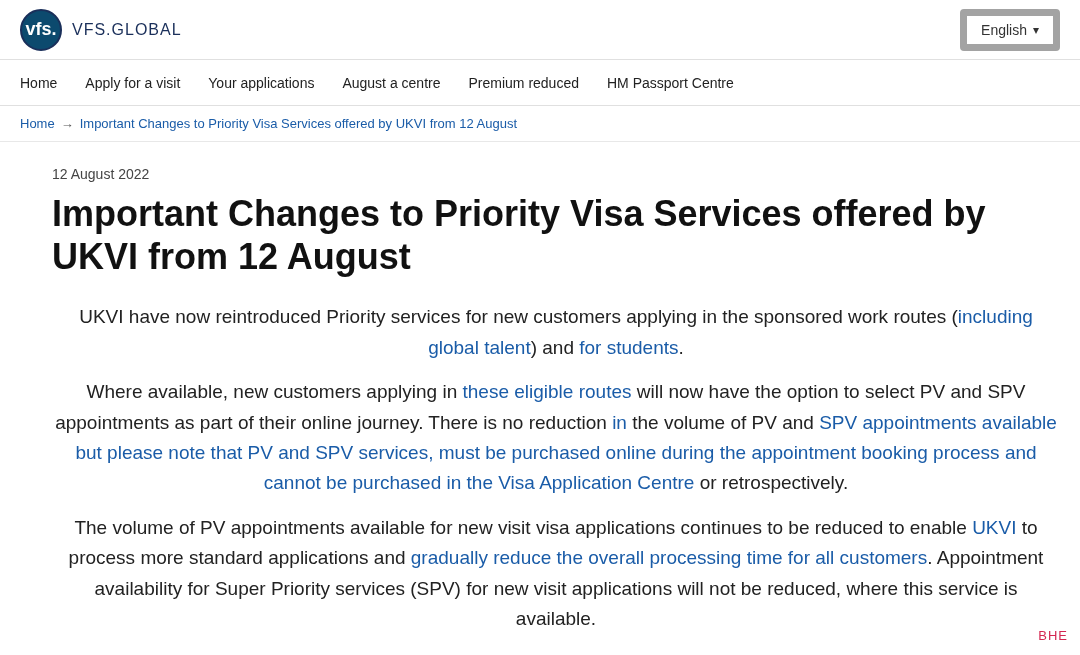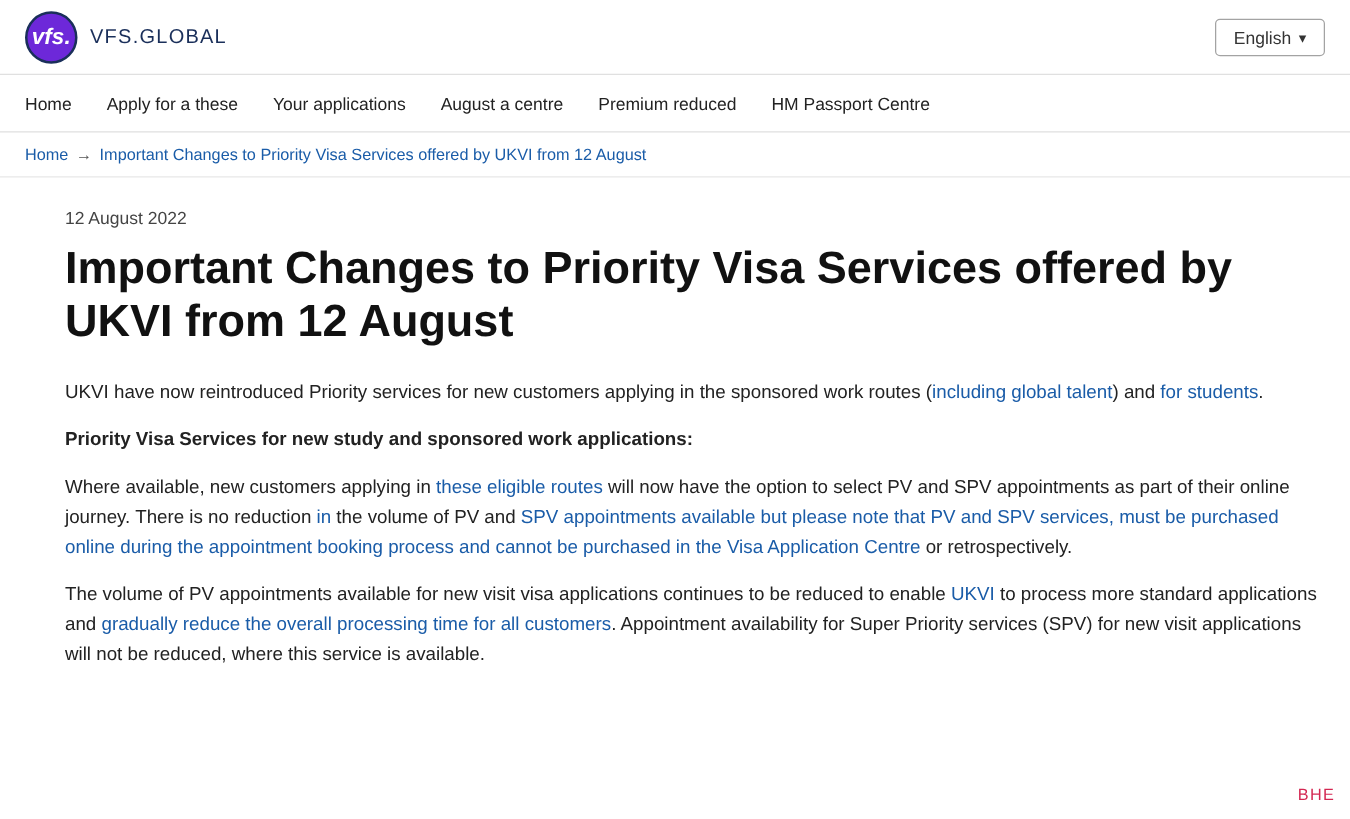--- a/index.html
+++ b/index.html
@@ -28,40 +28,39 @@
     .logo-area {
       display: flex;
       align-items: center;
       gap: 10px;
     }
 
     .logo-circle {
       width: 42px;
       height: 42px;
       border-radius: 50%;
-      background: #6d28d9;
+      background: #0c4a6e;
       display: flex;
       align-items: center;
       justify-content: center;
       color: #fff;
-      font-style: italic;
       font-weight: bold;
       font-size: 18px;
       border: 2px solid #1a2f5a;
     }
 
     .logo-text {
       font-size: 16px;
       font-weight: normal;
       color: #1a2f5a;
       letter-spacing: 1px;
     }
 
     .lang-btn {
-      border: 1px solid #a3a3a3;
+      border: 7px solid #a3a3a3;
       background: #fff;
       padding: 6px 14px;
       border-radius: 4px;
       cursor: pointer;
       font-size: 14px;
       color: #333;
       display: flex;
       align-items: center;
       gap: 6px;
     }
@@ -132,24 +131,25 @@
     .article-title {
       font-size: 36px;
       font-weight: bold;
       color: #111;
       line-height: 1.2;
       margin-bottom: 24px;
       max-width: 950px;
     }
 
     .article-body {
-      font-size: 15px;
+      font-size: 19px;
       line-height: 1.6;
       color: #222;
       max-width: 1040px;
+      text-align: center;
     }
 
     .article-body p {
       margin-bottom: 14px;
     }
 
     .article-body .highlight {
       color: #1a5ca8;
     }
 
@@ -177,21 +177,21 @@
     <div class="logo-circle">
       <span>vfs.</span>
     </div>
     <span class="logo-text">VFS.GLOBAL</span>
   </div>
   <button class="lang-btn">English</button>
 </header>
 
 <nav class="nav">
   <a href="#">Home</a>
-  <a href="#">Apply for a these</a>
+  <a href="#">Apply for a visit</a>
   <a href="#">Your applications</a>
   <a href="#">August a centre</a>
   <a href="#">Premium reduced</a>
   <a href="#">HM Passport Centre</a>
 </nav>
 
 <div class="breadcrumb">
   <a href="#">Home</a>
   <span class="breadcrumb-sep">→</span>
   <span class="breadcrumb-current">Important Changes to Priority Visa Services offered by UKVI from 12 August</span>
@@ -199,23 +199,20 @@
 
 <main class="content">
   <div class="article-date">12 August 2022</div>
   <h1 class="article-title">Important Changes to Priority Visa Services offered by UKVI from 12 August</h1>
 
   <div class="article-body">
     <p>
       UKVI have now reintroduced Priority services for new customers applying in the sponsored work routes (<span class="highlight">including global talent</span>) and <span class="highlight">for students</span>.
     </p>
 
-    <p>
-      <strong>Priority Visa Services for new study and sponsored work applications:</strong>
-    </p>
 
     <p>
       Where available, new customers applying in <span class="highlight">these eligible routes</span> will now have the option to select PV and SPV appointments as part of their online journey. There is no reduction <span class="highlight">in</span> the volume of PV and <span class="highlight">SPV appointments available but please note that PV and SPV services, must be purchased online during the appointment booking process and cannot be purchased in the Visa Application Centre</span> or retrospectively.
     </p>
 
 
     <p>
       The volume of PV appointments available for new visit visa applications continues to be reduced to enable <span class="highlight">UKVI</span> to process more standard applications and <span class="highlight">gradually reduce the overall processing time for all customers</span>. Appointment availability for Super Priority services (SPV) for new visit applications will not be reduced, where this service is available.
     </p>
   </div>

